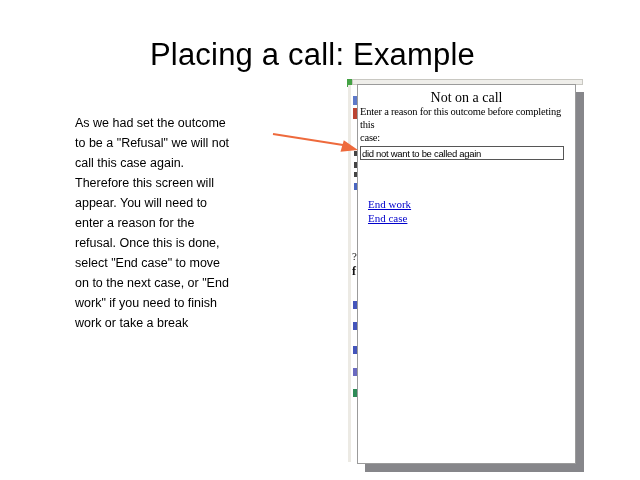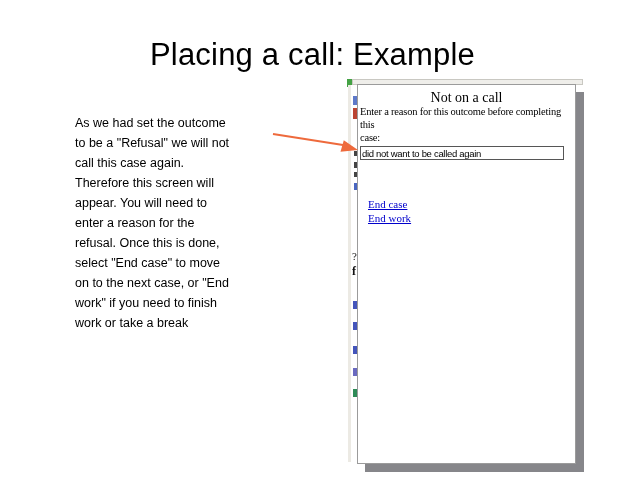--- a/index.html
+++ b/index.html
@@ -88,22 +88,22 @@
   <div class="frag f-blue4"></div>
   <div class="frag f-blue5"></div>
   <div class="frag f-teal"></div>
 
   <div class="panel">
     <div class="panel-heading">Not on a call</div>
     <div class="panel-prompt">Enter a reason for this outcome before completing this
 case:</div>
     <input class="reason-input" type="text" value="did not want to be called again" style="">
     <div class="panel-links">
+      <a class="panel-link">End work</a>
       <a class="panel-link">End case</a>
-      <a class="panel-link">End work</a>
     </div>
   </div>
 
   <svg class="arrow-overlay" viewBox="0 0 640 480" xmlns="http://www.w3.org/2000/svg">
     <line x1="273" y1="134" x2="343" y2="145" stroke="var(--arrow,#ee6a3c)" stroke-width="2"></line>
     <polygon points="358,150 340.5,151.8 343.8,140.2" fill="var(--arrow,#ee6a3c)"></polygon>
   </svg>
 
 </div>
 

